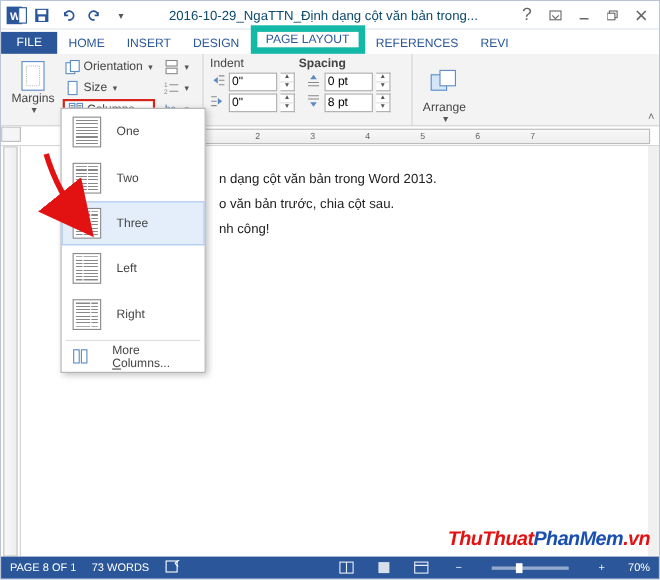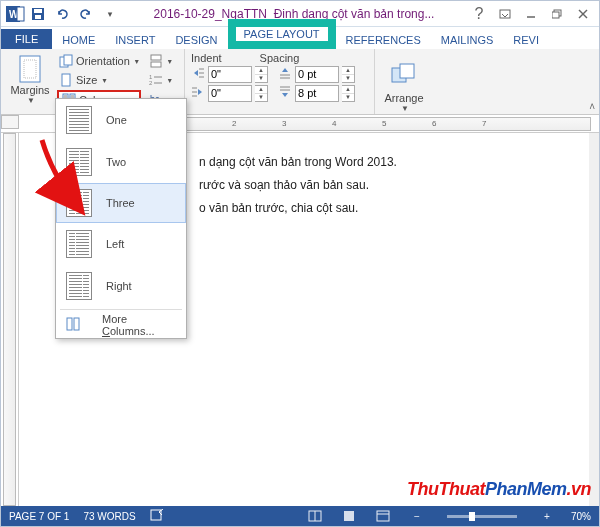--- a/index.html
+++ b/index.html
@@ -4,28 +4,28 @@
 <style>
   * { box-sizing: border-box; margin: 0; padding: 0; font-family: "Segoe UI", Arial, sans-serif; }
   body { width: 600px; height: 527px; background: #f0f0f0; overflow: hidden; position: relative; }
   .app { width: 600px; height: 527px; background: #fff; border: 1px solid #b9c5d6; position: relative; }
   
   .titlebar { height: 26px; background: #fff; display: flex; align-items: center; border-bottom: 1px solid #d4dfea; }
   .tb-icon { width: 20px; height: 20px; margin-left: 4px; margin-right: 2px; }
   .qat { display: flex; align-items: center; gap: 2px; }
   .qat-btn { width: 22px; height: 22px; display:flex; align-items:center; justify-content:center; }
   .qat-btn svg { display:block; }
-  .tb-title { flex: 1; text-align: center; font-size: 12px; color: #701a75; overflow: hidden; white-space: nowrap; text-overflow: ellipsis; padding: 0 4px;}
+  .tb-title { flex: 1; text-align: center; font-size: 12px; color: #0c4a6e; overflow: hidden; white-space: nowrap; text-overflow: ellipsis; padding: 0 4px;}
   .tb-sys { display: flex; gap: 2px; margin-right: 4px; }
   .tb-sys div { width: 24px; height: 22px; display:flex;align-items:center;justify-content:center; color:#666; }
   
   .tabs { height: 22px; background: #fff; display: flex; align-items: flex-end; font-size: 11px; }
   .tab { padding: 3px 10px 3px 10px; color: #2b579a; cursor: pointer; }
   .tab.file { background: #2b579a; color: #fff; padding: 4px 14px; font-size: 11px;}
-  .tab.active { border: 8px solid #14b8a6; padding: 1px 8px; color: #2b579a; }
+  .tab.active { border: 6px solid #14b8a6; padding: 1px 8px; color: #2b579a; }
   
   .ribbon { height: 66px; background: #f3f3f3; border-bottom: 1px solid #c9c9c9; display: flex; position: relative; font-size: 11px; color:#444;}
   .rgroup { border-right: 1px solid #d4d4d4; padding: 3px 6px 1px 6px; display:flex; flex-direction:column; justify-content:space-between;}
   .rcontrols { display:flex; align-items:flex-start; gap:4px; }
   .bigbtn { display:flex; flex-direction:column; align-items:center; width:46px; padding-top:2px;}
   .bigbtn-label { font-size:11px; color:#444; }
   .smallstack { display:flex; flex-direction:column; gap:1px; }
   .smallbtn { display:flex; align-items:center; gap:3px; height:18px; padding:0 2px; font-size:11px; color:#444;}
   .smallbtn .ico { width:14px; height:14px; display:flex; align-items:center; justify-content:center; }
   .caret { font-size:8px; color:#555; margin-left:2px;}
@@ -133,21 +133,20 @@
     </div>
   </div>
 
   <div class="tabs">
     <div class="tab file">FILE</div>
     <div class="tab">HOME</div>
     <div class="tab">INSERT</div>
     <div class="tab">DESIGN</div>
     <div class="tab active">PAGE LAYOUT</div>
     <div class="tab">REFERENCES</div>
-    <div class="tab">MAILINGS</div>
     <div class="tab">REVI</div>
   </div>
 
   <div class="ribbon">
 
     <div class="rgroup" style="width:184px;">
       <div class="rcontrols">
         <div class="bigbtn">
           <svg width="28" height="30">
               <rect x="4" y="2" width="20" height="26" fill="#fff" stroke="#5a8ac6"></rect>
@@ -222,21 +221,21 @@
             </div>
         </div>
       </div>
       <div class="grouplabel">Page Setup</div>
     </div>
 
     <div class="rgroup" style="width:190px;gap:20px;">
       <div class="rcontrols" style="flex-direction:column; gap:0;">
         <div style="display:flex; gap:18px;">
           <span>Indent</span>
-          <span style="margin-left:20px;">Spacing</span>
+          <span style="margin-left:32px;font-weight:bold;">Spacing</span>
         </div>
         <div style="display:flex; gap:10px; margin-top:1px;">
           <div class="spinner">
             <span class="ico"><svg width="14" height="14">
                   <path d="M3 7 L7 4 L7 10 Z" fill="#5a8ac6"></path>
                   <line x1="8" y1="3" x2="13" y2="3" stroke="#888"></line>
                   <line x1="8" y1="7" x2="13" y2="7" stroke="#888"></line>
                   <line x1="8" y1="11" x2="13" y2="11" stroke="#888"></line>
                 </svg></span>
             <input value="0&quot;" style="">
@@ -315,22 +314,22 @@
       <span class="ruler-tick" style="left:330px;">7</span>
     </div>
   </div>
 
   <div class="docarea">
     <div class="ruler-v">
         <div class="strip"></div>
       </div>
     <div class="page">
       <div>n dạng cột văn bản trong Word 2013.</div>
-      <div>rước và soạn thảo văn bản sau.</div>
       <div>o văn bản trước, chia cột sau.</div>
+      <div>nh công!</div>
     </div>
   </div>
 
   <div class="dropdown">
     <div class="dd-item">
       <div class="colico">
           <div></div>
         </div>
       <span>One</span>
     </div>
@@ -376,21 +375,21 @@
   <svg class="arrow" width="70" height="90">
     <defs>
         <marker id="ah" markerWidth="10" markerHeight="10" refX="7" refY="5" orient="auto">
           <path d="M0 0 L10 5 L0 10 Z" fill="#e21212"></path>
         </marker>
       </defs>
     <path d="M8 6 Q18 40 42 70" stroke="#e21212" stroke-width="5" fill="none" marker-end="url(#ah)"></path>
   </svg>
 
   <div class="statusbar">
-    <span>PAGE 7 OF 1</span>
+    <span>PAGE 8 OF 1</span>
     <span>73 WORDS</span>
     <span><svg width="14" height="12">
           <rect x="1" y="1" width="10" height="10" fill="none" stroke="#fff"></rect>
           <path d="M9 3 L13 0 M9 3 L12 6" stroke="#fff" fill="none"></path>
         </svg></span>
     <div class="spacer"></div>
     <div class="sb-btn">
         <svg width="14" height="12">
           <rect x="1" y="1" width="12" height="10" fill="none" stroke="#fff"></rect>
           <line x1="7" y1="1" x2="7" y2="11" stroke="#fff"></line>

